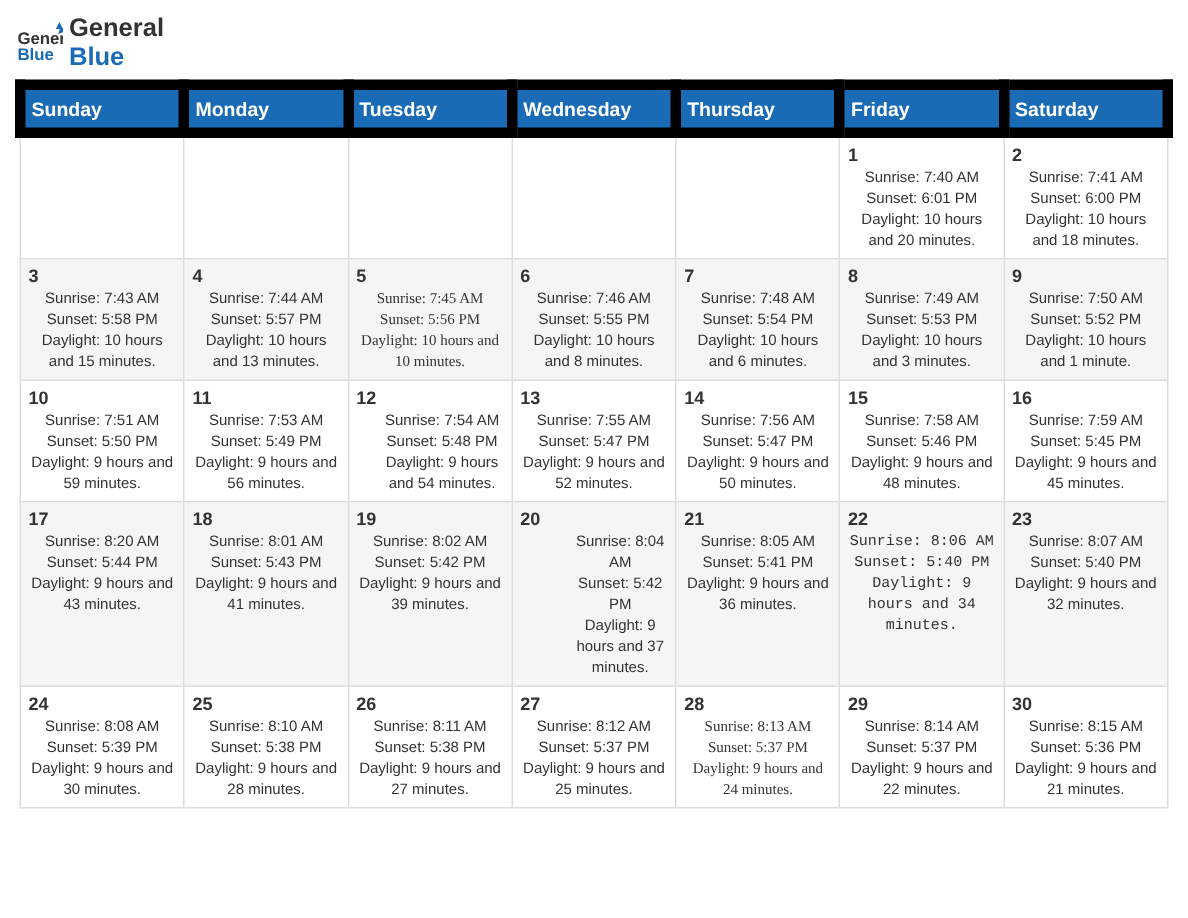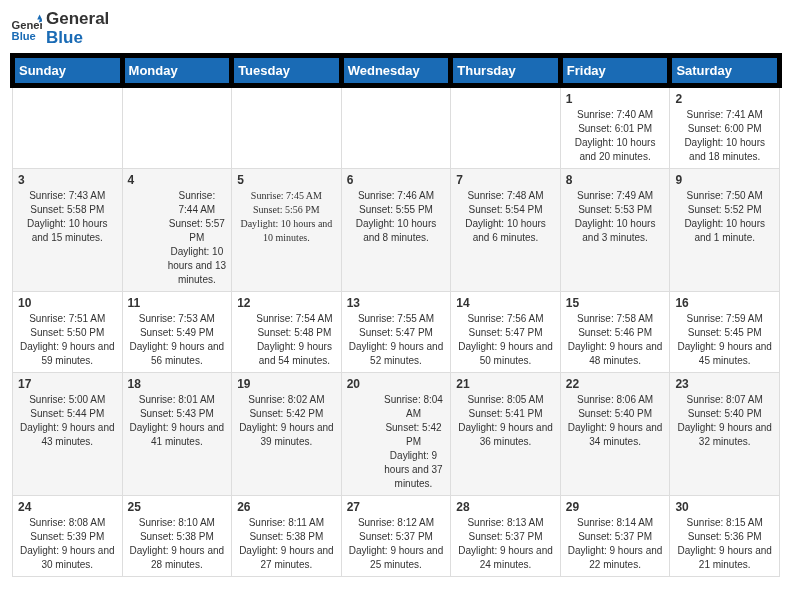--- a/index.html
+++ b/index.html
@@ -44,21 +44,21 @@
     }
     thead tr {
       background-color: #1a6bb5;
       color: #fff;
     }
     thead th {
       padding: 5px 4px;
       font-size: 13px;
       font-weight: bold;
       text-align: left;
-      border: 5px solid #000000;
+      border: 7px solid #000000;
     }
     tbody tr {
       background: #fff;
     }
     tbody tr:nth-child(even) {
       background: #f5f5f5;
     }
     tbody td {
       vertical-align: top;
       border: 1px solid #ddd;
@@ -138,21 +138,21 @@
       </tr>
       <tr>
         <td>
           <div class="day-num">3</div>
           <div class="day-info" style="white-space: pre-line;">Sunrise: 7:43 AM
 Sunset: 5:58 PM
 Daylight: 10 hours and 15 minutes.</div>
         </td>
         <td>
           <div class="day-num">4</div>
-          <div class="day-info" style="white-space: pre-line; margin-left: 40px;">Sunrise: 7:44 AM
+          <div class="day-info" style="white-space: pre-line;">Sunrise: 7:44 AM
 Sunset: 5:57 PM
 Daylight: 10 hours and 13 minutes.</div>
         </td>
         <td>
           <div class="day-num">5</div>
           <div class="day-info" style="white-space: pre-line; font-family: Liberation Serif, serif;">Sunrise: 7:45 AM
 Sunset: 5:56 PM
 Daylight: 10 hours and 10 minutes.</div>
         </td>
         <td>
@@ -220,21 +220,21 @@
         <td>
           <div class="day-num">16</div>
           <div class="day-info" style="white-space: pre-line;">Sunrise: 7:59 AM
 Sunset: 5:45 PM
 Daylight: 9 hours and 45 minutes.</div>
         </td>
       </tr>
       <tr>
         <td>
           <div class="day-num">17</div>
-          <div class="day-info" style="white-space: pre-line;">Sunrise: 5:00 AM
+          <div class="day-info" style="white-space: pre-line;">Sunrise: 8:20 AM
 Sunset: 5:44 PM
 Daylight: 9 hours and 43 minutes.</div>
         </td>
         <td>
           <div class="day-num">18</div>
           <div class="day-info" style="white-space: pre-line;">Sunrise: 8:01 AM
 Sunset: 5:43 PM
 Daylight: 9 hours and 41 minutes.</div>
         </td>
         <td>
@@ -250,21 +250,21 @@
 Daylight: 9 hours and 37 minutes.</div>
         </td>
         <td>
           <div class="day-num">21</div>
           <div class="day-info" style="white-space: pre-line;">Sunrise: 8:05 AM
 Sunset: 5:41 PM
 Daylight: 9 hours and 36 minutes.</div>
         </td>
         <td>
           <div class="day-num">22</div>
-          <div class="day-info" style="white-space: pre-line;">Sunrise: 8:06 AM
+          <div class="day-info" style="white-space: pre-line; font-family: Liberation Mono, monospace;">Sunrise: 8:06 AM
 Sunset: 5:40 PM
 Daylight: 9 hours and 34 minutes.</div>
         </td>
         <td>
           <div class="day-num">23</div>
           <div class="day-info" style="white-space: pre-line;">Sunrise: 8:07 AM
 Sunset: 5:40 PM
 Daylight: 9 hours and 32 minutes.</div>
         </td>
       </tr>
@@ -288,21 +288,21 @@
 Daylight: 9 hours and 27 minutes.</div>
         </td>
         <td>
           <div class="day-num">27</div>
           <div class="day-info" style="white-space: pre-line;">Sunrise: 8:12 AM
 Sunset: 5:37 PM
 Daylight: 9 hours and 25 minutes.</div>
         </td>
         <td>
           <div class="day-num">28</div>
-          <div class="day-info" style="white-space: pre-line;">Sunrise: 8:13 AM
+          <div class="day-info" style="white-space: pre-line; font-family: Liberation Serif, serif;">Sunrise: 8:13 AM
 Sunset: 5:37 PM
 Daylight: 9 hours and 24 minutes.</div>
         </td>
         <td>
           <div class="day-num">29</div>
           <div class="day-info" style="white-space: pre-line;">Sunrise: 8:14 AM
 Sunset: 5:37 PM
 Daylight: 9 hours and 22 minutes.</div>
         </td>
         <td>

